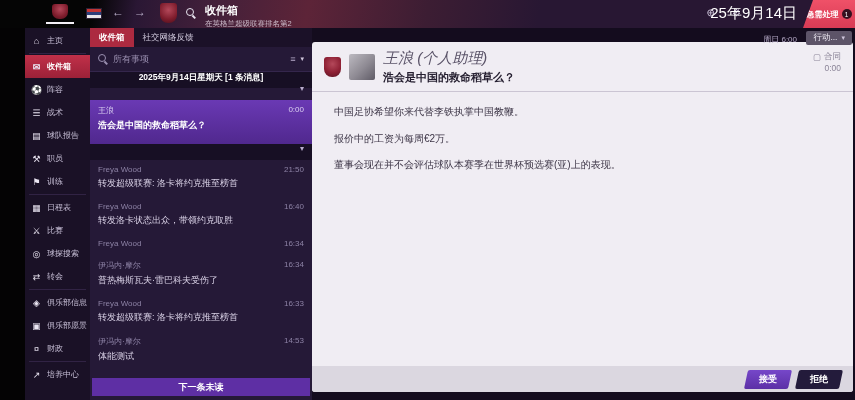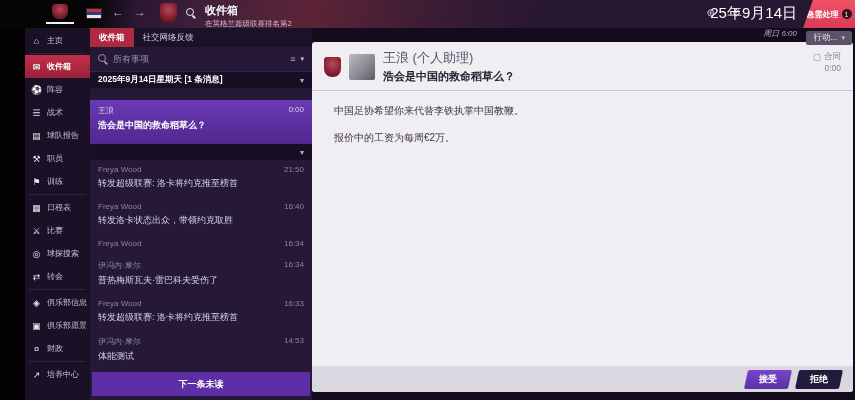--- a/index.html
+++ b/index.html
@@ -23,21 +23,21 @@
   .mag::before { content:""; position:absolute; width:6px; height:6px; border:1.5px solid currentColor; border-radius:50%; left:0; top:0; }
   .mag::after { content:""; position:absolute; width:4px; height:1.5px; background:currentColor; transform:rotate(45deg); left:6px; top:8px; }
   .tb-search { position:absolute; left:186px; top:8px; color:#e8e4ef; }
   .tb-titles { position:absolute; left:205px; top:3px; }
   .tb-title { font-size:11px; font-weight:bold; color:#ffffff; }
   .tb-subtitle { font-size:7.5px; color:#cdbccb; margin-top:1px; }
   .tb-icon { position:absolute; top:7px; font-size:10px; color:#cfc6dc; }
   .tb-world { right:140px; } .tb-gear { right:114px; }
   .tb-date { position:absolute; right:58px; top:4px; text-align:right; }
   .tb-date-l1 { font-size:15px; font-weight:normal; color:#fff; }
-  .tb-date-l2 { font-size:8px; color:#b5a9c6; margin-top:5px;font-style:italic; }
+  .tb-date-l2 { font-size:8px; color:#b5a9c6; margin-top:11px; }
   .tb-urgent { position:absolute; right:0; top:0; height:28px; width:52px;
     clip-path:polygon(10px 0,100% 0,100% 100%,0 100%);
     background:linear-gradient(180deg,#ef5168,#d93b55);
     display:flex; align-items:center; justify-content:center; gap:3px; }
   .tb-urgent-label { font-size:8px; font-weight:bold; color:#fff; }
   .tb-urgent-badge { width:10px; height:10px; border-radius:50%; background:#33101f; color:#fff; font-size:6.5px; display:flex; align-items:center; justify-content:center; }
   .actionsbtn { position:absolute; right:3px; top:31px; height:14px; padding:0 7px; background:#5d5468; color:#ebe7f1;
     font-size:8.5px; display:flex; align-items:center; gap:4px; border-radius:2px; z-index:4; }
   .caret { font-size:7px; color:#cfc6dc; }
 
@@ -49,36 +49,36 @@
   .sb-sep { height:1px; background:#312344; margin:1px 4px; }
 
   
   .mailpanel { position:absolute; left:90px; top:28px; width:222px; bottom:0; background:#251937; display:flex; flex-direction:column; }
   .mailtabs { height:19px; display:flex; background:#1b1128; flex:none; }
   .mtab { padding:0 9px; line-height:19px; font-size:8.5px; color:#d6cfe2; }
   .mtab.active { background:#ac2a40; color:#fff; font-weight:bold; }
   .searchrow { height:25px; flex:none; display:flex; align-items:center; gap:5px; padding:0 8px; color:#9a8fb0; font-size:9px; border-bottom:1px solid #34264c; }
   .sr-right { margin-left:auto; display:flex; align-items:center; gap:5px; color:#b7abcb; font-size:9px; }
   .maillist { flex:1 1 auto; overflow:hidden; }
-  .dateheader { height:16px; background:#170f24; display:flex; align-items:center; padding:0 8px; color:#fff; font-size:8.5px; font-weight:bold; }
+  .dateheader { height:16px; background:#170f24; display:flex; align-items:center; padding:0 8px; color:#fff; font-size:8.5px; font-weight:bold;flex-direction:column; }
   .dh-caret { margin-left:auto; color:#b7abcb; font-size:8px; font-weight:normal; }
   .mailitem { padding:5px 8px 7px; }
   .mailitem.selected { background:linear-gradient(180deg,#6a39b4,#50288e); padding-bottom:12px;margin-top:12px; }
   .mi-top { display:flex; justify-content:space-between; font-size:8px; color:#8d82a5; }
   .mailitem.selected .mi-top { color:#dcd2f2; }
   .mi-sub { margin-top:3px; font-size:9px; color:#d9d1e6; }
   .mailitem.selected .mi-sub { color:#fff; font-weight:bold; }
-  .nextunread { flex:none; height:24px; margin:2px 2px 4px; background:#5e2fa4; color:#fff; font-size:9px; font-weight:bold; display:flex; align-items:center; justify-content:center; }
+  .nextunread { flex:none; height:18px; margin:2px 2px 4px; background:#5e2fa4; color:#fff; font-size:9px; font-weight:bold; display:flex; align-items:center; justify-content:center; }
 
   
   .maincard { position:absolute; left:312px; top:42px; width:541px; height:350px; background:#f0edf3; border-radius:3px; display:flex; flex-direction:column; overflow:hidden; }
   .msghead { flex:none; display:flex; align-items:center; gap:8px; padding:7px 12px 6px; border-bottom:1px solid #cbc5d3; }
   .mh-crest { width:17px; height:20px; background:radial-gradient(circle at 50% 35%, #b4485a 0%, #8e2034 55%, #5a1424 100%); border-radius:3px 3px 8px 8px; flex:none; }
   .mh-avatar { width:26px; height:26px; border-radius:2px; flex:none; background:linear-gradient(135deg,#bdbac1 0%,#8e8a93 55%,#5f5b66 100%); }
-  .mh-sender { font-size:13px; color:#5a5368; }
+  .mh-sender { font-size:15px; color:#5a5368;font-style:italic; }
   .mh-subject { font-size:11px; font-weight:bold; color:#262031; margin-top:2px; }
   .mh-meta { margin-left:auto; text-align:right; color:#8b8598; font-size:8.5px; align-self:flex-start; padding-top:2px; }
   .mh-meta-row { display:flex; align-items:center; gap:3px; justify-content:flex-end; }
   .msgbody { flex:1 1 auto; padding:13px 14px; }
   .msgbody p { font-size:10px; color:#3c3546; margin:0 8px 13px; line-height:1.35; }
   .msgfoot { flex:none; height:26px; background:#dbd7e0; display:flex; align-items:center; justify-content:flex-end; gap:7px; padding:0 12px; }
   .fbtn { transform:skewX(-12deg); border-radius:2px; padding:3px 13px; font-size:9px; font-weight:bold; color:#fff; border:none; cursor:default; }
   .fbtn > span { display:inline-block; transform:skewX(12deg); }
   .fbtn.accept { background:linear-gradient(180deg,#7647c9,#5c30a6); }
   .fbtn.reject { background:#231b3b; }
@@ -270,19 +270,20 @@
         <div class="mh-meta-row">
           <span>▢</span>
           <span>合同</span>
         </div>
         <div>0:00</div>
       </div>
     </div>
     <div class="msgbody" id="msgbody">
         <p>中国足协希望你来代替李铁执掌中国教鞭。</p>
         <p>报价中的工资为每周€2万。</p>
+        <p>董事会现在并不会评估球队本赛季在世界杯预选赛(亚)上的表现。</p>
       </div>
     <div class="msgfoot">
       <button class="fbtn accept"><span>接受</span></button>
       <button class="fbtn reject"><span>拒绝</span></button>
     </div>
   </div>
 </div>
 
 </body></html>

